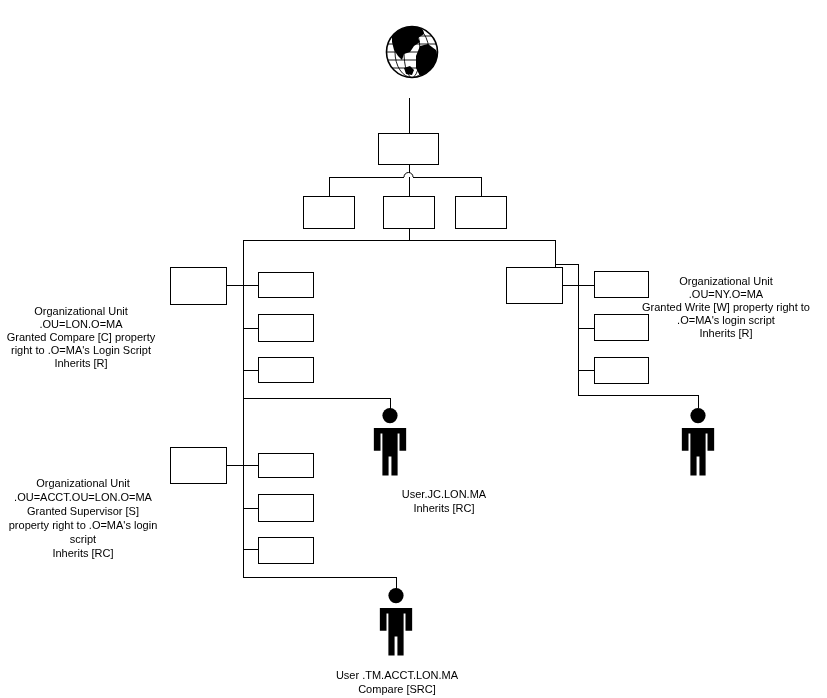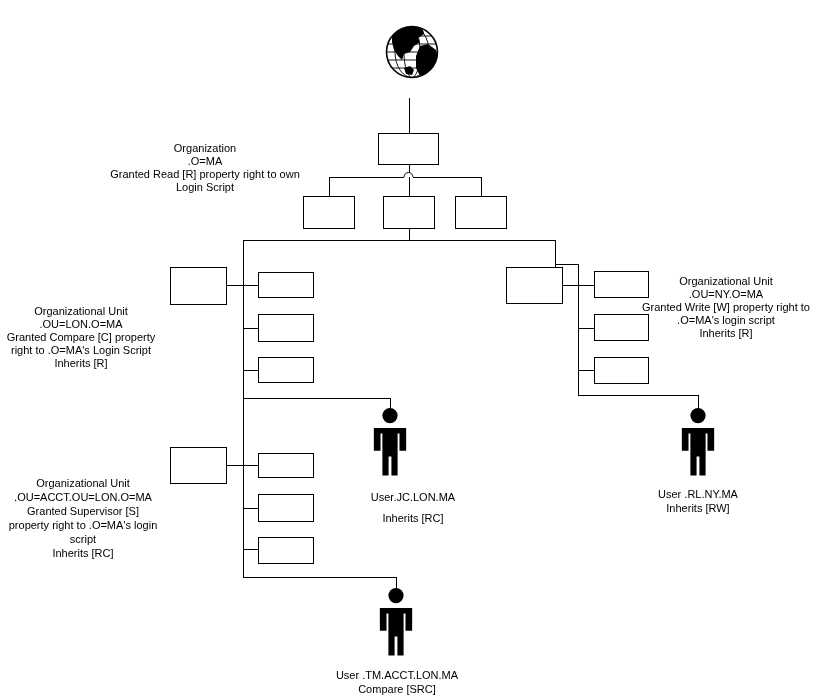--- a/index.html
+++ b/index.html
@@ -37,21 +37,21 @@
     white-space: pre-line;
   }
   .icon-wrap {
     position: absolute;
   }
   
   #ann-org   { left: 105px; top: 142px; width: 200px; }
   #ann-lon   { left: 4px;   top: 305px; width: 154px; }
   #ann-ny    { left: 630px; top: 275px; width: 192px; }
   #ann-acct  { left: 2px;   top: 476px; width: 162px; line-height: 14px; }
-  #ann-jc    { left: 299px; top: 487px; width: 150px; line-height: 21px; padding-left: 39px; }
+  #ann-jc    { left: 330px; top: 487px; width: 150px; line-height: 14px; padding-left: 39px; }
   #ann-rl    { left: 623px; top: 487px; width: 150px; line-height: 14px; }
   #ann-tm    { left: 312px; top: 668px; width: 170px; line-height: 14px; }
   
   #globe     { left: 384px; top: 24px;  width: 56px; height: 56px; }
   #person-jc { left: 371px; top: 407px; width: 38px; height: 76px; }
   #person-rl { left: 679px; top: 407px; width: 38px; height: 76px; }
   #person-tm { left: 377px; top: 587px; width: 38px; height: 76px; }
 </style>
 </head>
 <body>
@@ -145,40 +145,34 @@
     <svg viewBox="0 0 40 80" width="38" height="76" xmlns="http://www.w3.org/2000/svg">
         <use href="#person"></use>
       </svg>
   </div>
   <div class="icon-wrap" id="person-tm">
     <svg viewBox="0 0 40 80" width="38" height="76" xmlns="http://www.w3.org/2000/svg">
         <use href="#person"></use>
       </svg>
   </div>
 
-  <div class="ann" id="ann-org">Organization
-.O=MA
-Granted Read [R] property right to own
-Login Script</div>
   <div class="ann" id="ann-lon">Organizational Unit
 .OU=LON.O=MA
 Granted Compare [C] property
 right to .O=MA's Login Script
 Inherits [R]</div>
   <div class="ann" id="ann-ny">Organizational Unit
 .OU=NY.O=MA
 Granted Write [W] property right to
 .O=MA's login script
 Inherits [R]</div>
   <div class="ann" id="ann-acct">Organizational Unit
 .OU=ACCT.OU=LON.O=MA
 Granted Supervisor [S]
 property right to .O=MA's login
 script
 Inherits [RC]</div>
   <div class="ann" id="ann-jc">User.JC.LON.MA
 Inherits [RC]</div>
-  <div class="ann" id="ann-rl">User .RL.NY.MA
-Inherits [RW]</div>
   <div class="ann" id="ann-tm">User .TM.ACCT.LON.MA
 Compare [SRC]</div>
 
 </div>
 
 </body></html>

